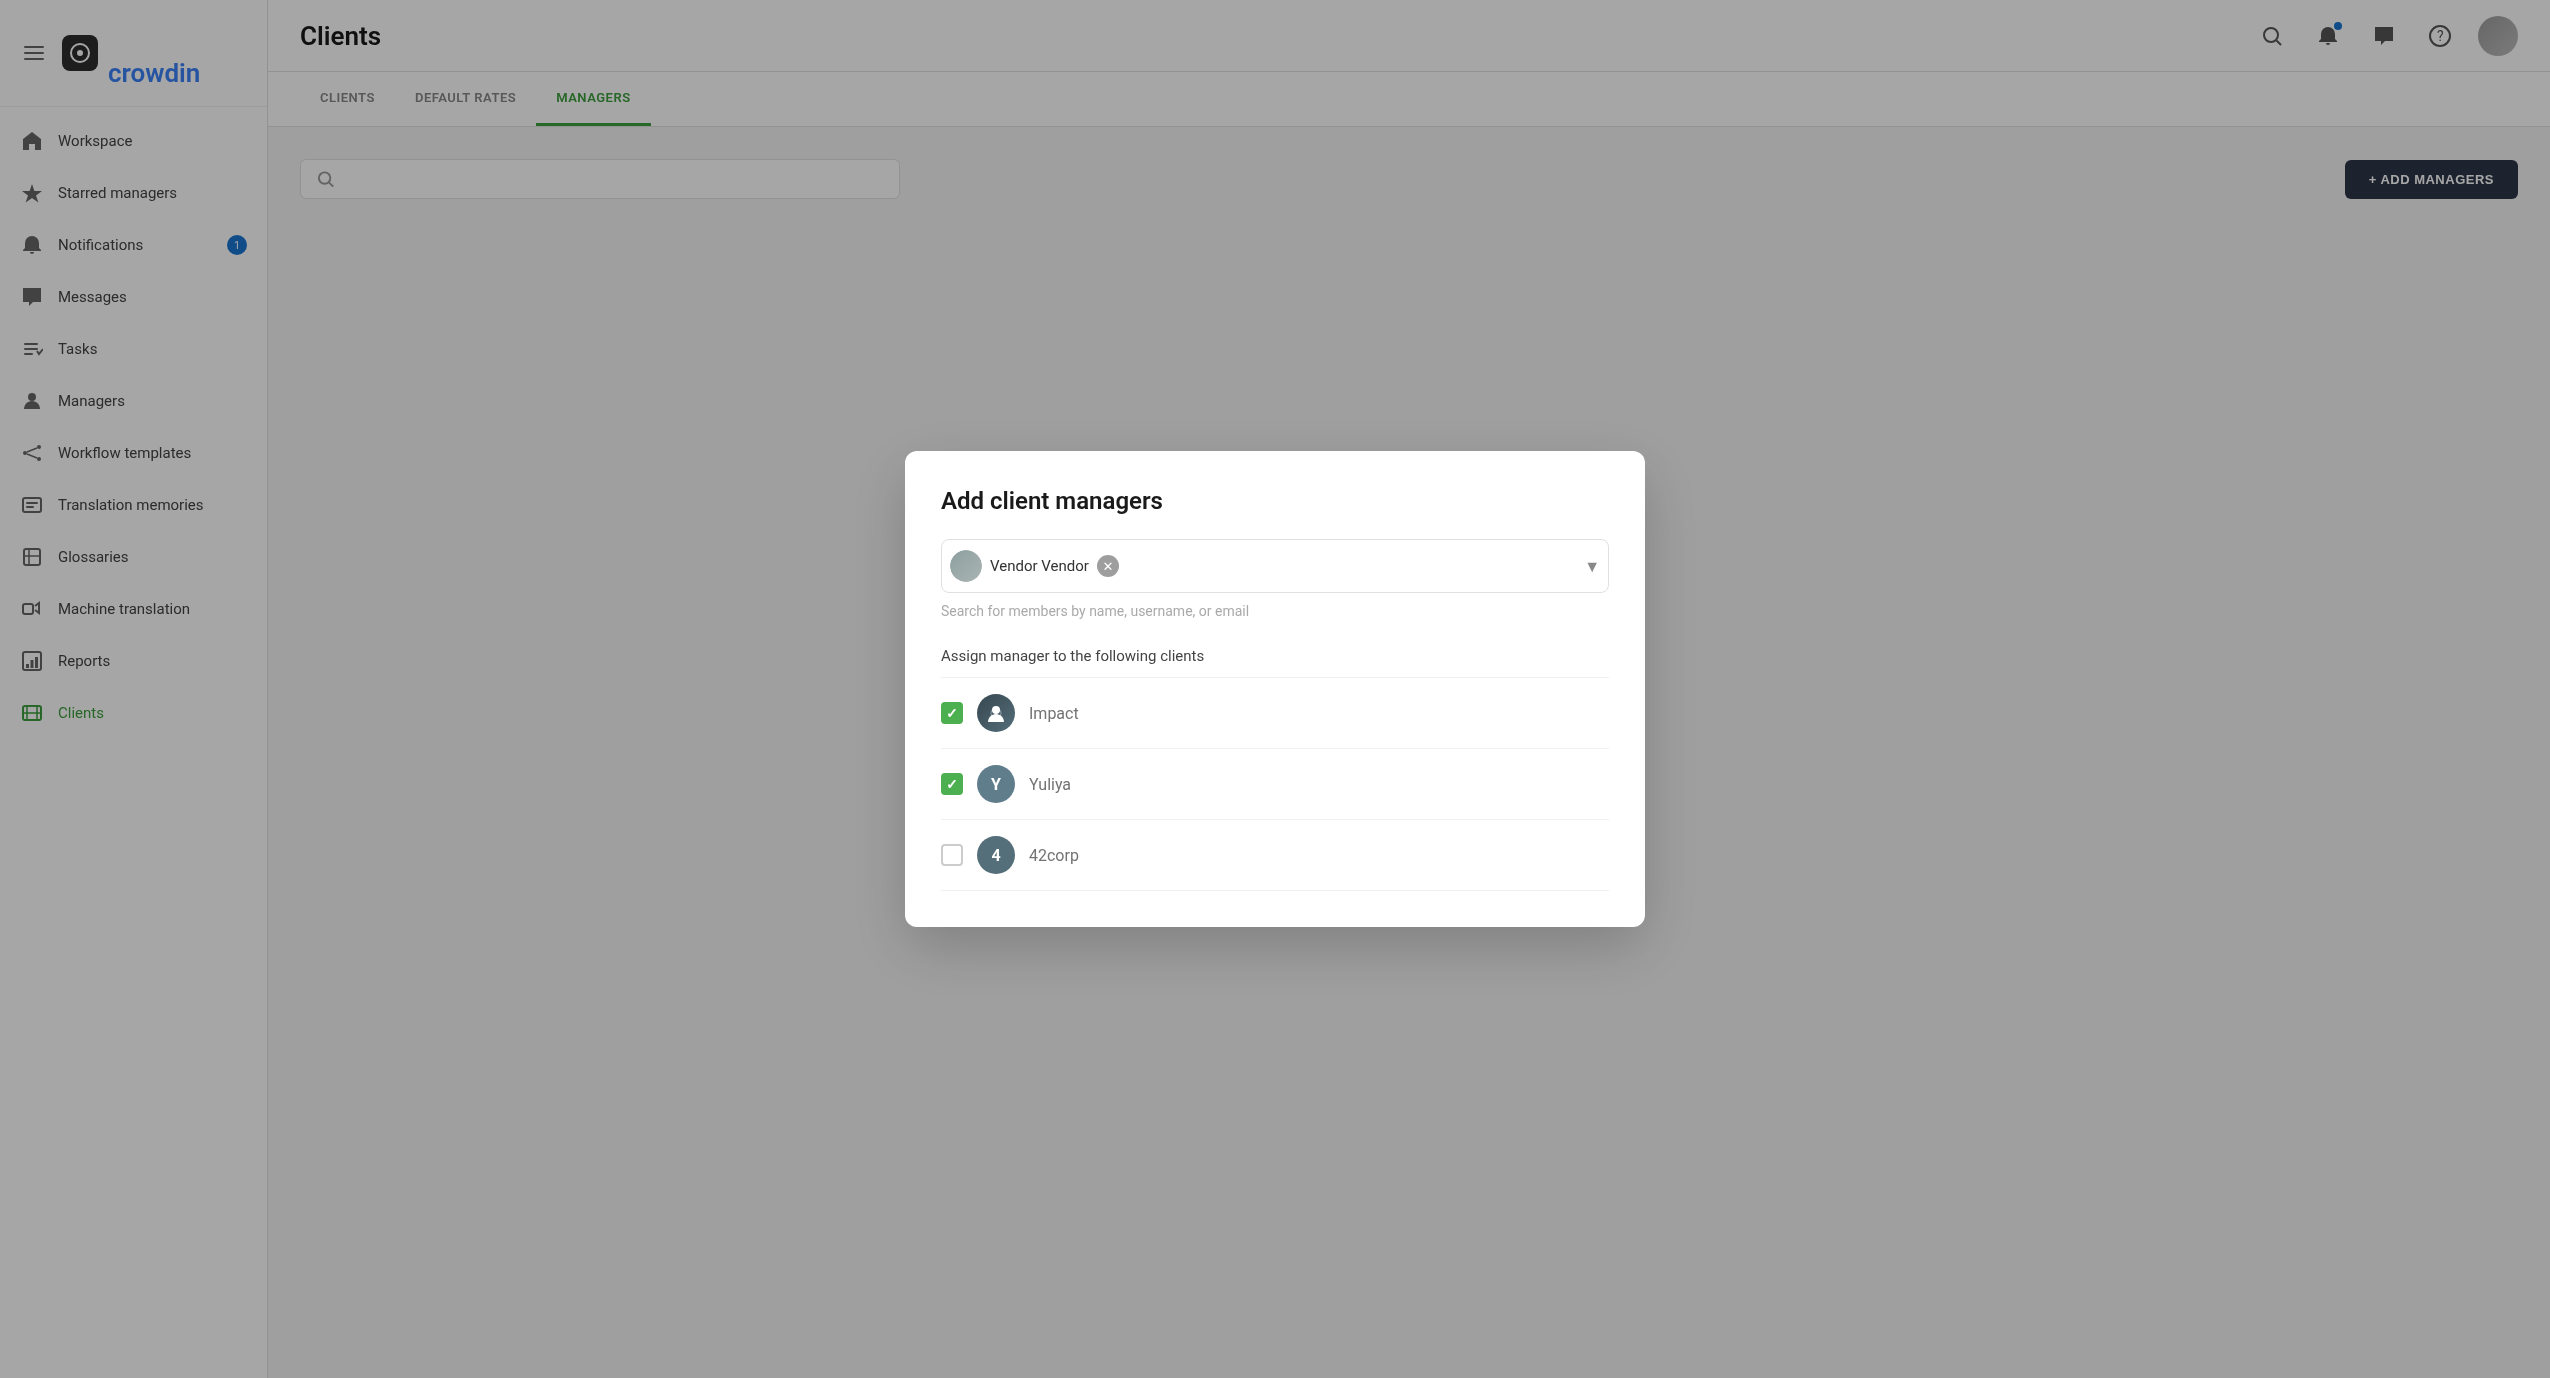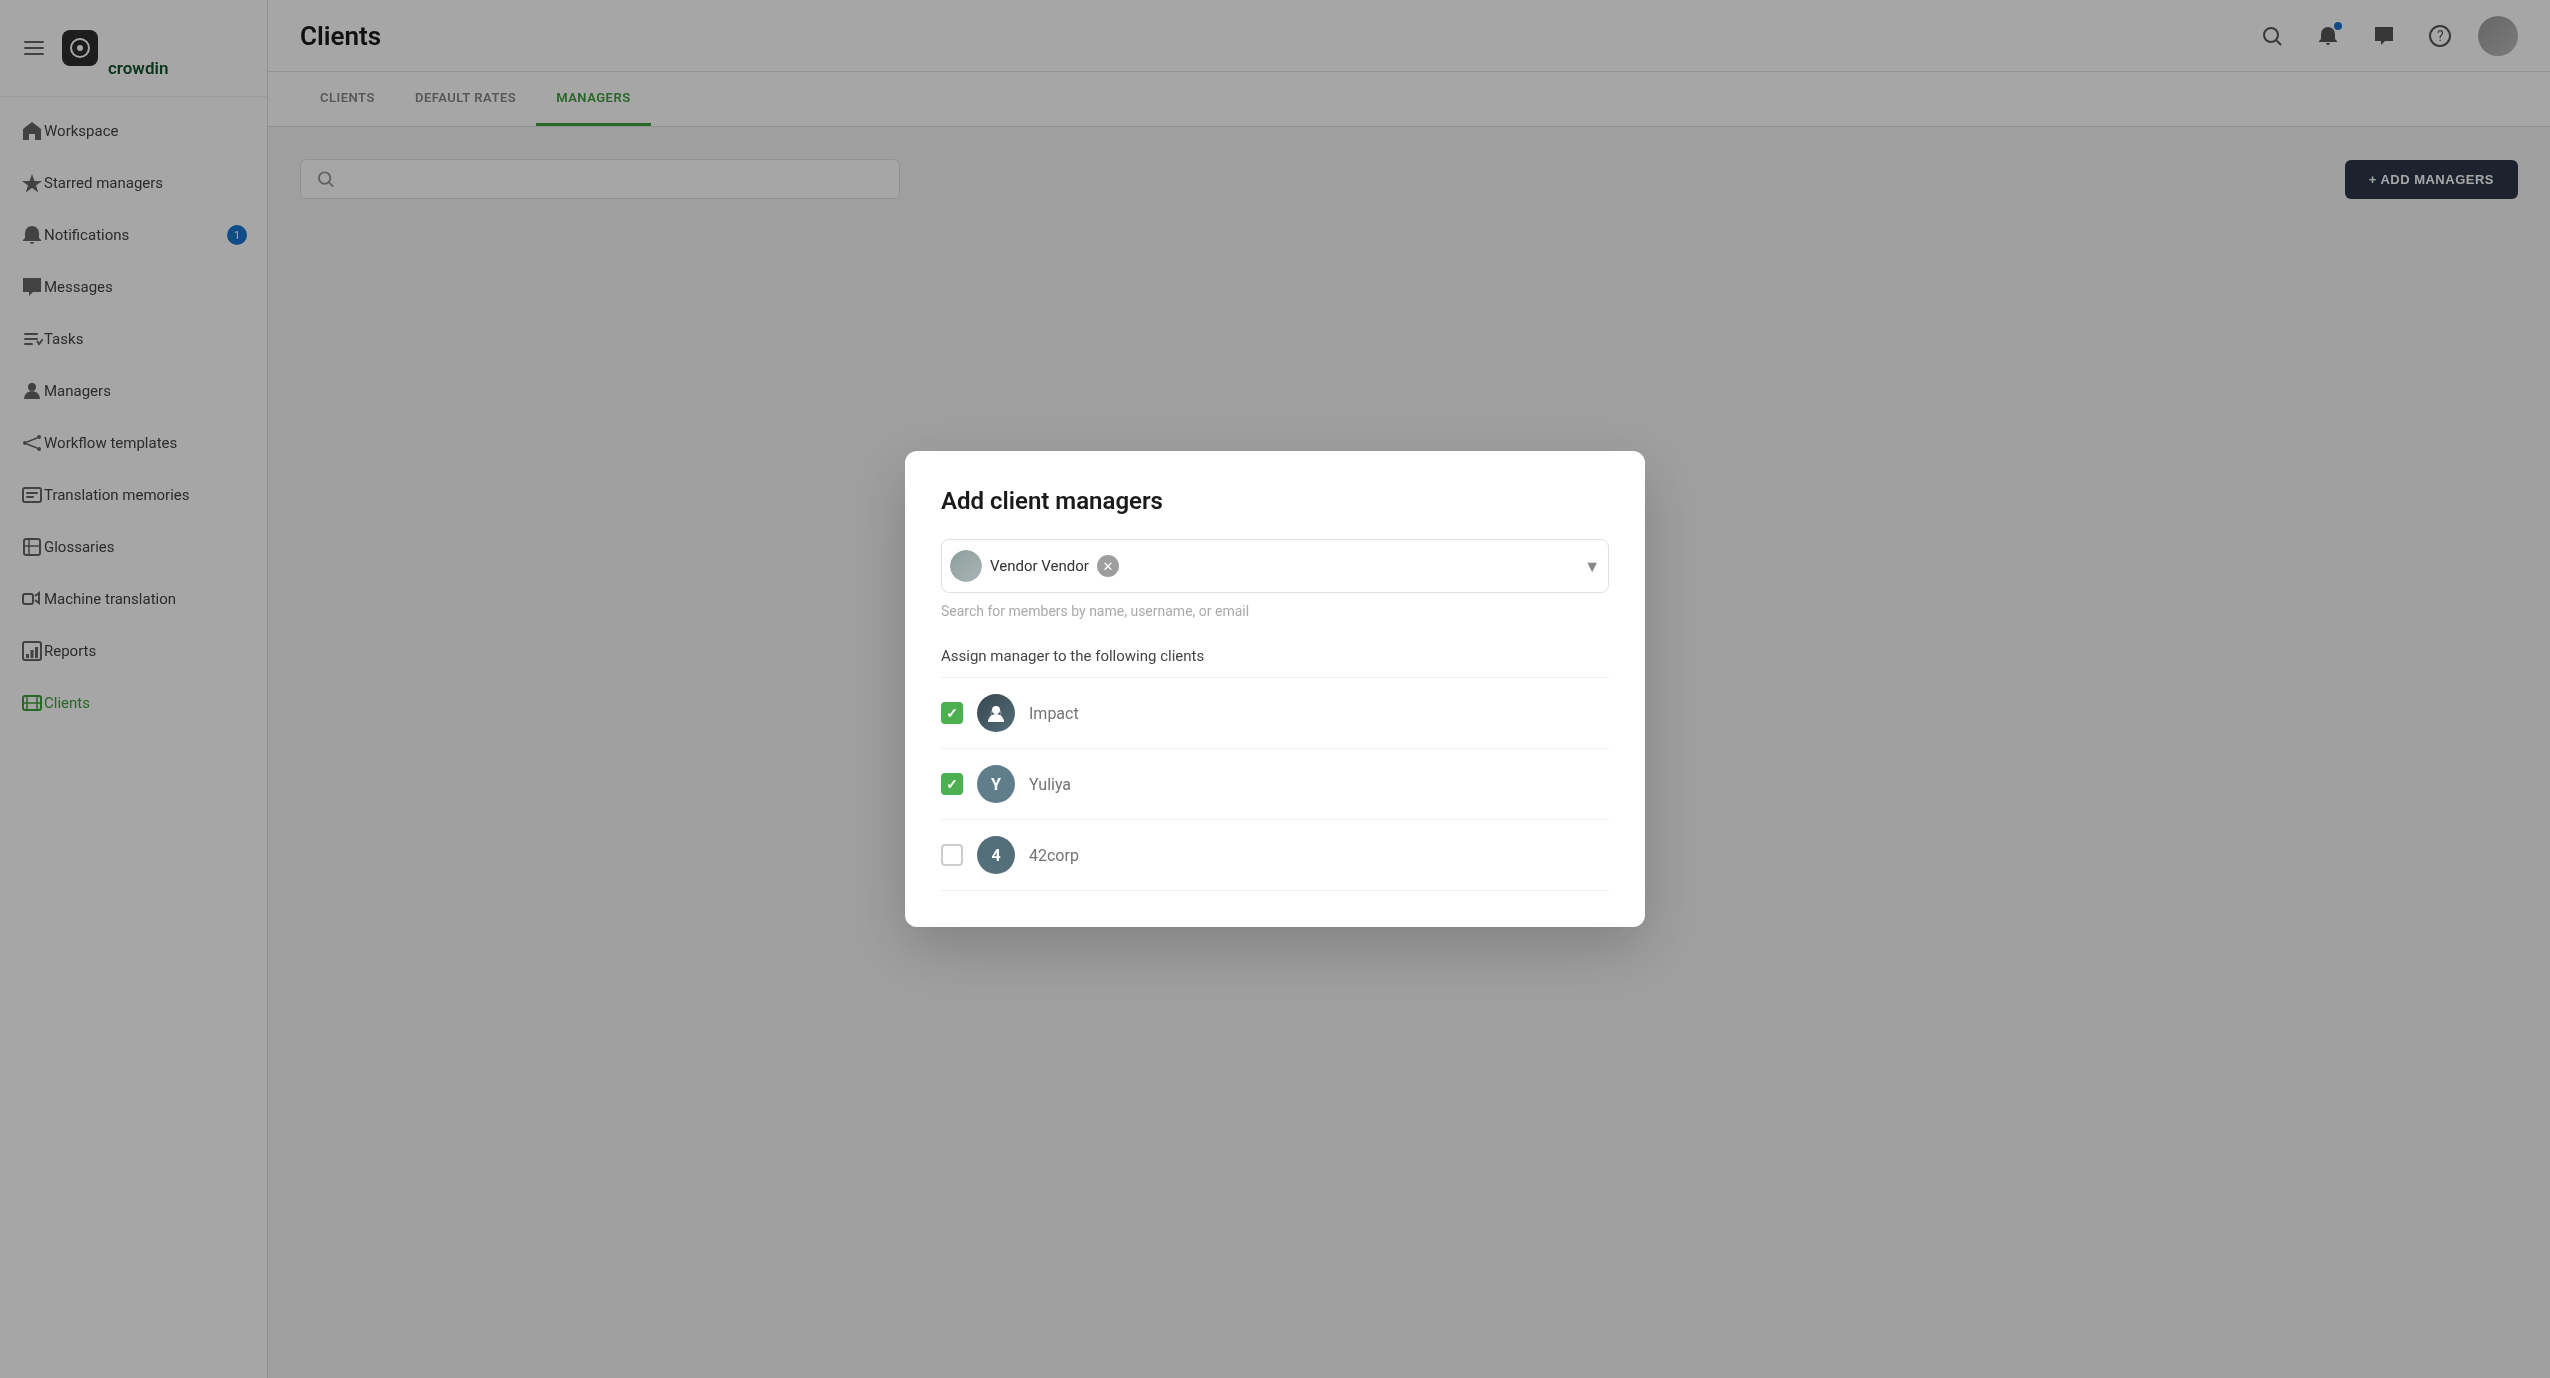--- a/index.html
+++ b/index.html
@@ -2,24 +2,24 @@
 <html><head>
   <meta charset="utf-8">
   <style>
     * { box-sizing: border-box; margin: 0; padding: 0; }
     body { font-family: -apple-system, BlinkMacSystemFont, 'Segoe UI', Roboto, sans-serif; background: #f5f5f5; display: flex; height: 100vh; overflow: hidden; }
 
     
     .sidebar { width: 268px; background: #fff; border-right: 1px solid #e0e0e0; display: flex; flex-direction: column; flex-shrink: 0; height: 100vh; overflow-y: auto; }
     .sidebar-header { padding: 18px 16px; display: flex; align-items: center; gap: 10px; border-bottom: 1px solid #f0f0f0; }
     .sidebar-logo { width: 36px; height: 36px; background: #2d2d2d; border-radius: 8px; display: flex; align-items: center; justify-content: center; color: white; font-size: 18px; }
-    .sidebar-brand { font-size: 17px; font-weight: 600; color: #14532d; margin-top: 40px; }
+    .sidebar-brand { font-size: 26px; font-weight: 600; color: #3b82f6; margin-top: 40px; }
     .sidebar-toggle { width: 36px; height: 36px; display: flex; align-items: center; justify-content: center; cursor: pointer; color: #666; }
     .sidebar-nav { flex: 1; padding: 8px 0; }
-    .sidebar-item { display: flex; align-items: center; padding: 14px 20px; cursor: pointer; color: #444; font-size: 15px; position: relative; }
+    .sidebar-item { display: flex; align-items: center; gap: 14px; padding: 14px 20px; cursor: pointer; color: #444; font-size: 15px; position: relative; }
     .sidebar-item.active { color: #3c9e3c; }
     .sidebar-item .icon { width: 24px; height: 24px; display: flex; align-items: center; justify-content: center; color: #666; flex-shrink: 0; }
     .sidebar-item.active .icon { color: #3c9e3c; }
     .sidebar-item .badge { background: #1976d2; color: white; border-radius: 50%; width: 20px; height: 20px; font-size: 11px; display: flex; align-items: center; justify-content: center; margin-left: auto; }
 
     
     .main { flex: 1; display: flex; flex-direction: column; overflow: hidden; }
     .topbar { background: #fff; border-bottom: 1px solid #e0e0e0; padding: 0 32px; display: flex; align-items: center; height: 72px; }
     .topbar-title { font-size: 26px; font-weight: 600; color: #1a1a1a; flex: 1; }
     .topbar-actions { display: flex; align-items: center; gap: 20px; }

